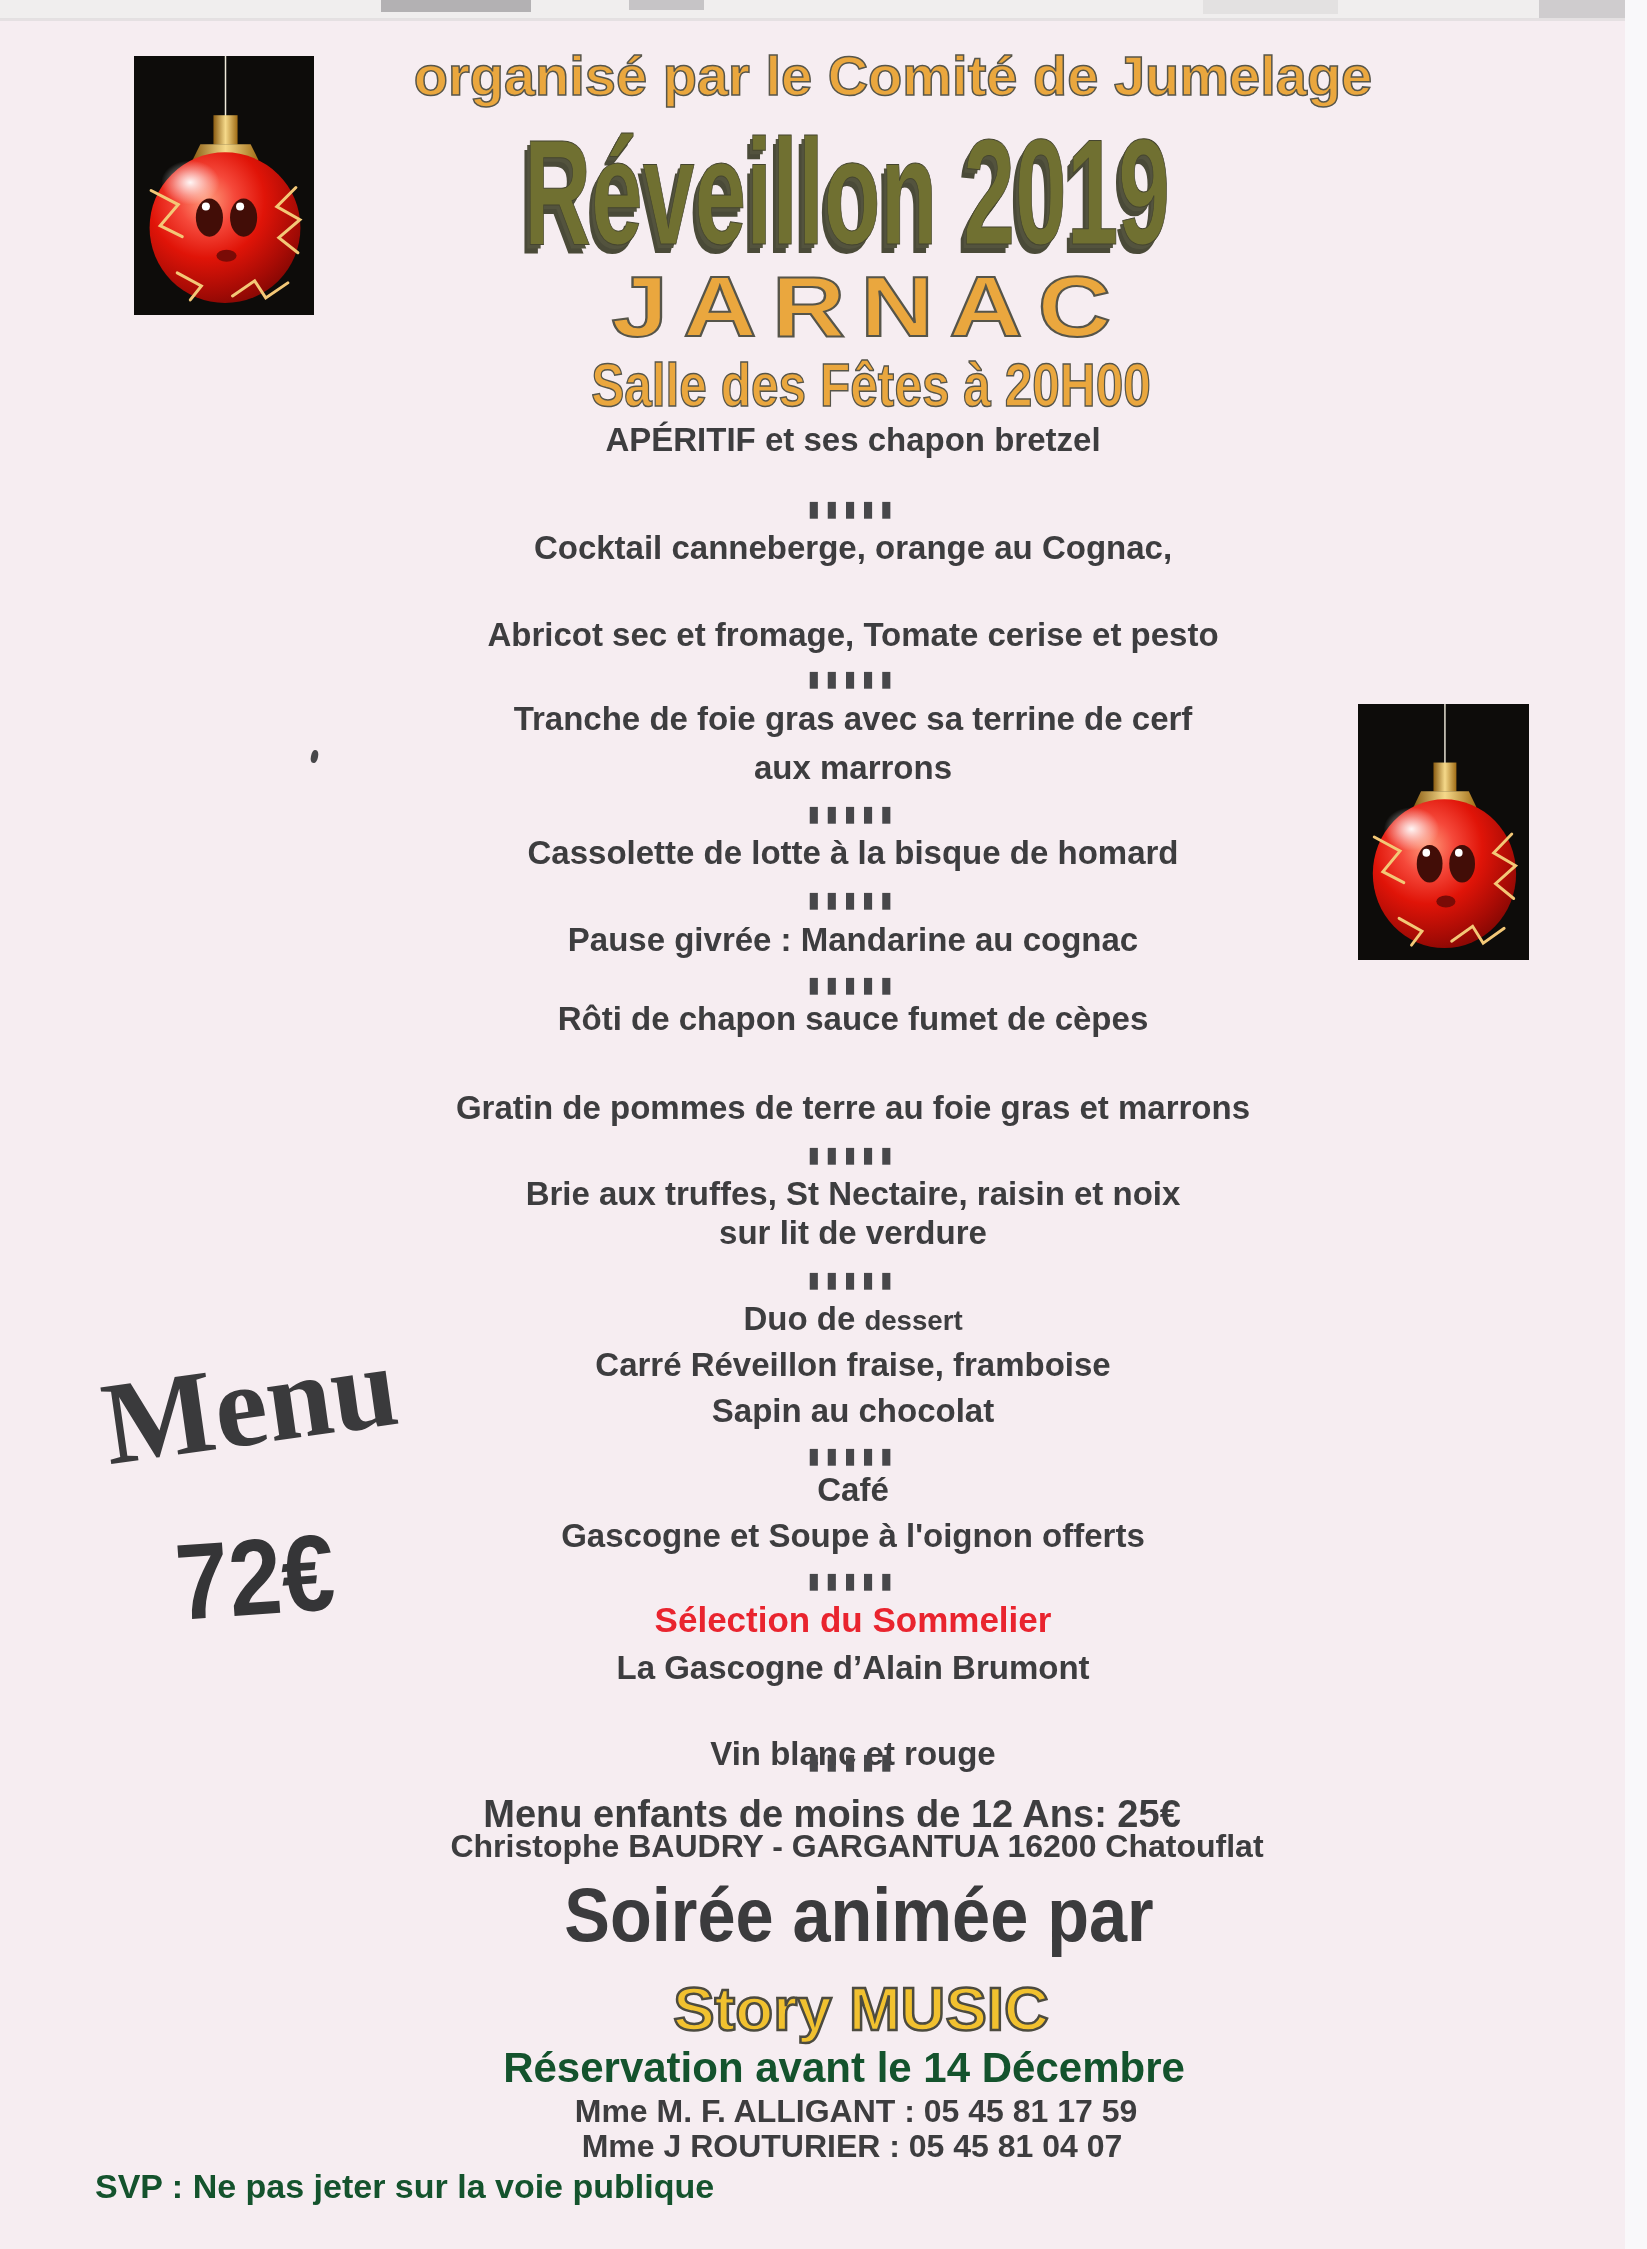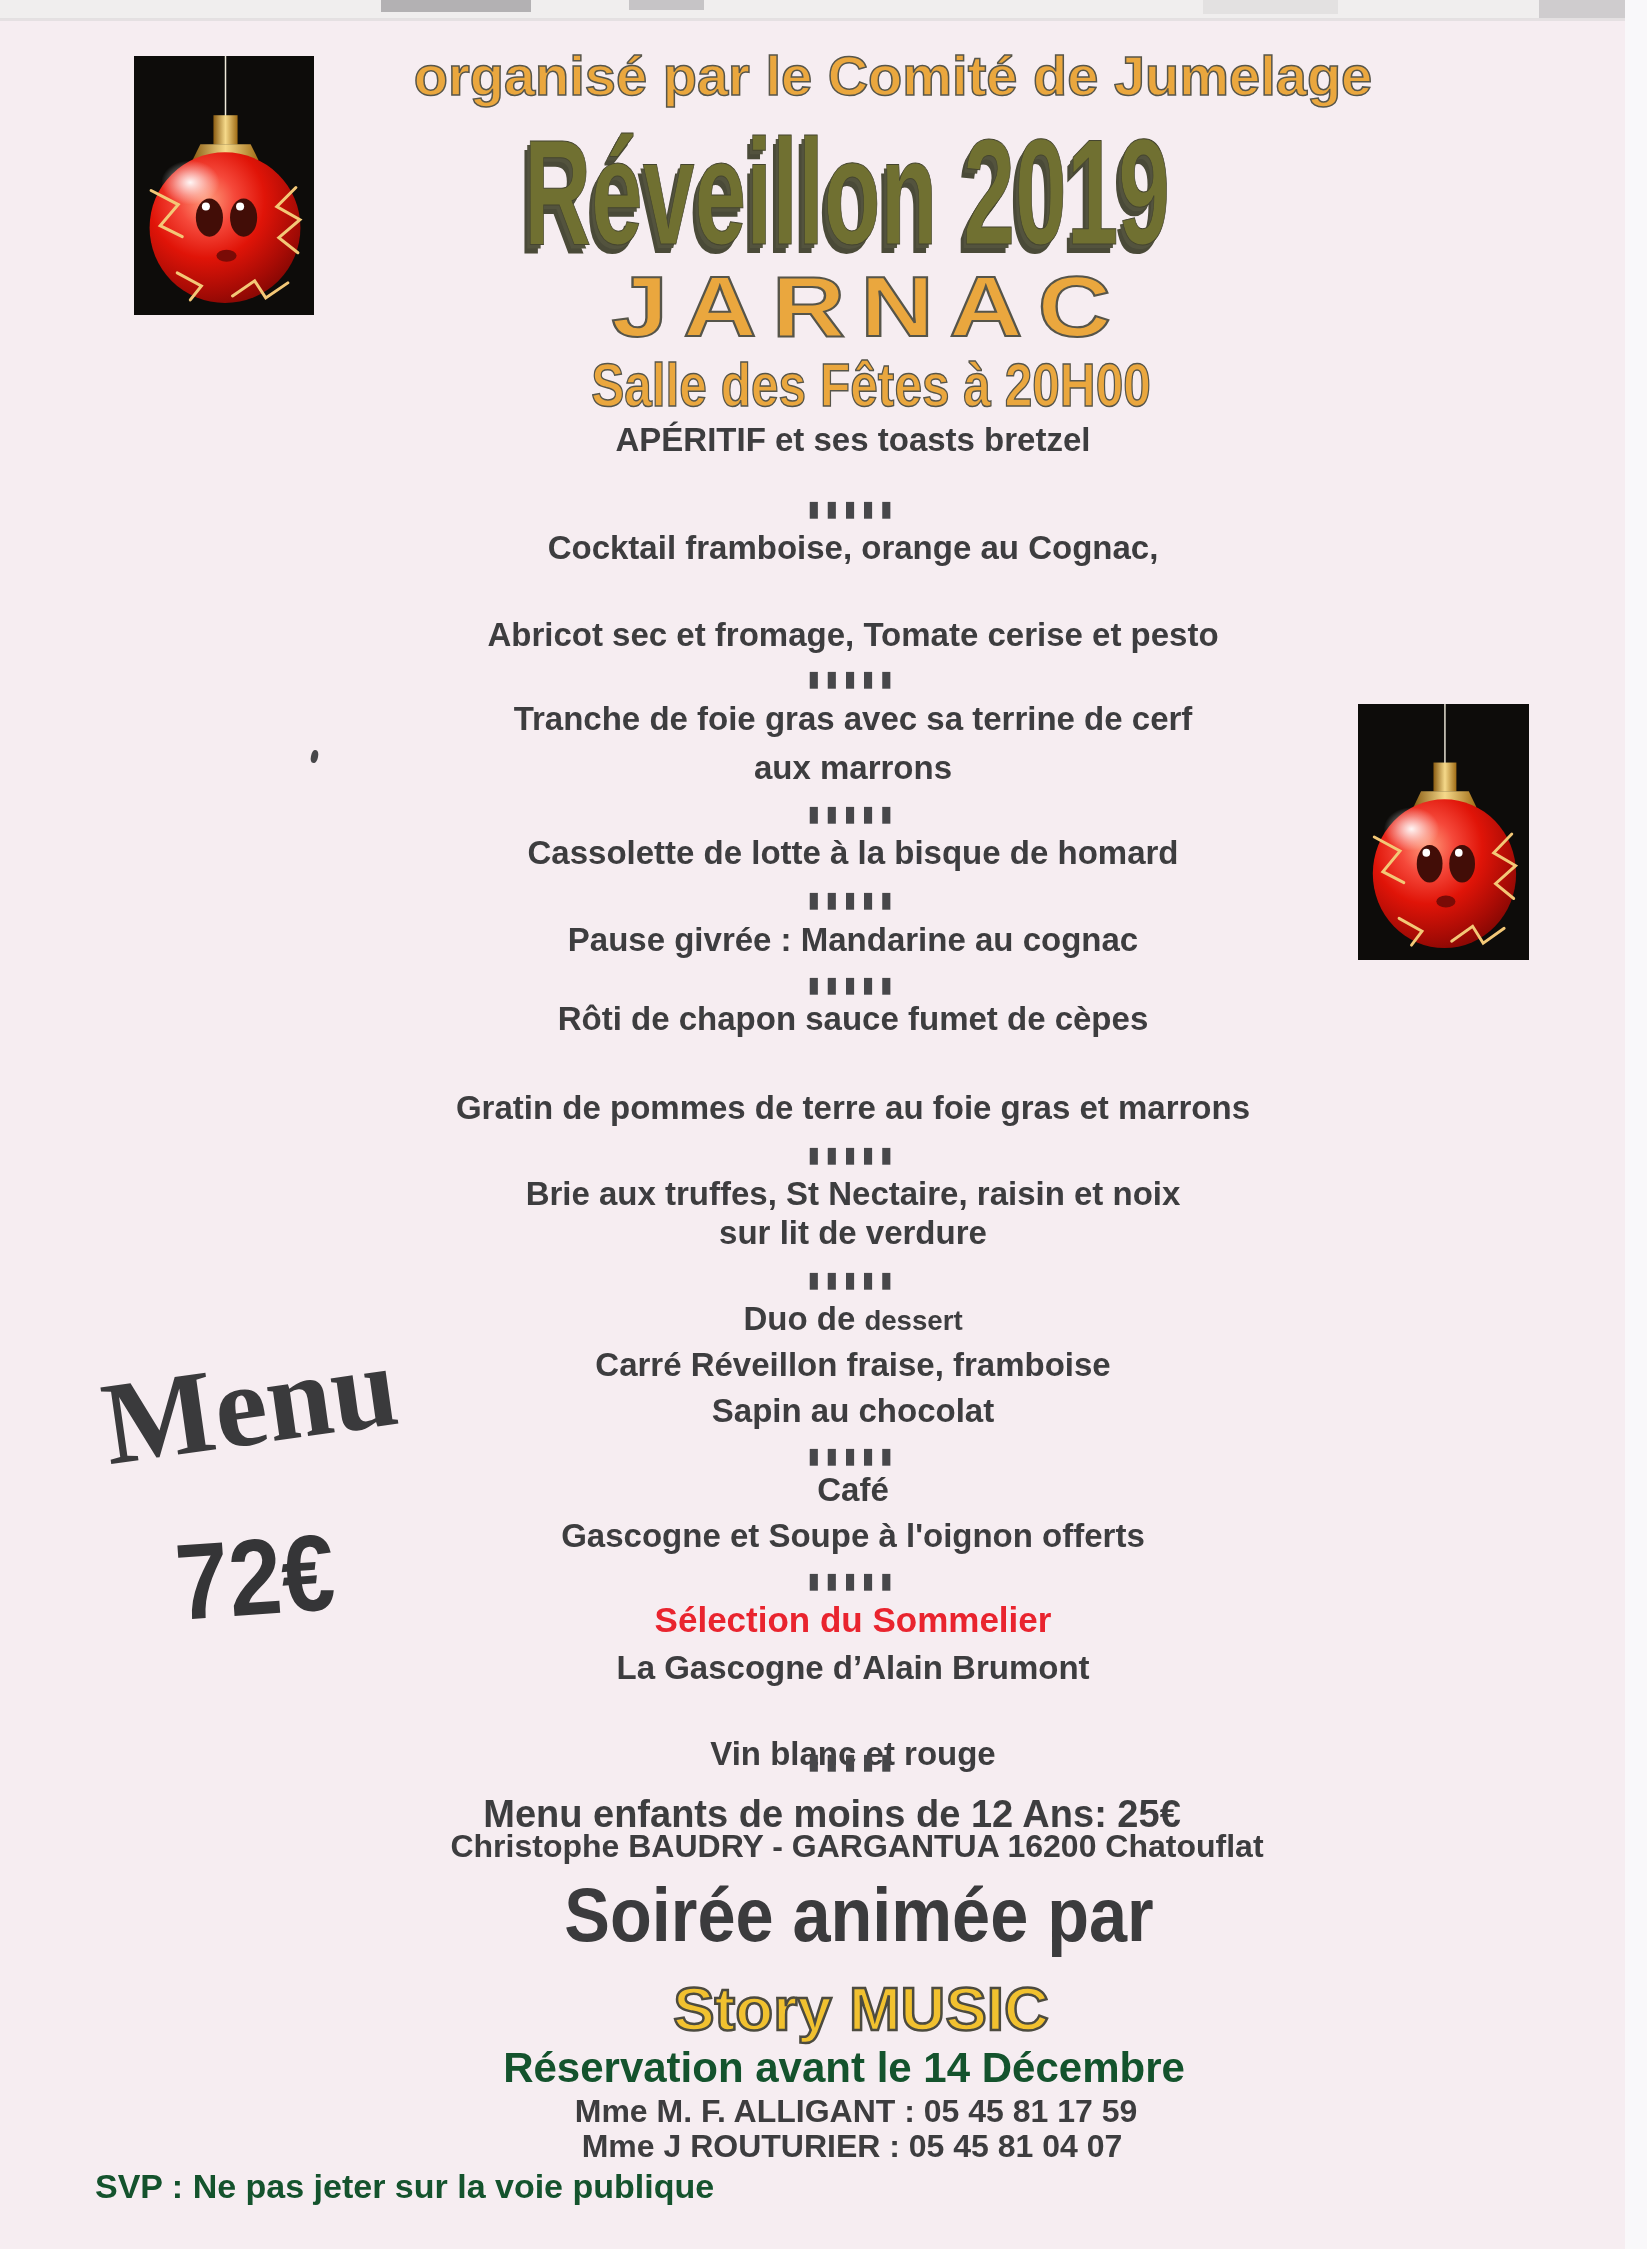--- a/index.html
+++ b/index.html
@@ -126,23 +126,23 @@
 
   <div class="hline" id="organizer">organisé par le Comité de Jumelage</div>
   <div class="hline" id="title">Réveillon 2019</div>
   <div class="hline" id="city">JARNAC</div>
   <div class="hline" id="venue">Salle des Fêtes  à 20H00</div>
 
   <div id="menu-label">Menu</div>
   <div id="price">72€</div>
 
   <div class="courses">
-      <div class="line item" style="top: 440px;">APÉRITIF et ses toasts bretzel</div>
+      <div class="line item" style="top: 440px;">APÉRITIF et ses chapon bretzel</div>
       <div class="line sep" style="top: 509px;">▮▮▮▮▮</div>
-      <div class="line item" style="top: 548px;">Cocktail framboise, orange au Cognac,</div>
+      <div class="line item" style="top: 548px;">Cocktail canneberge, orange au Cognac,</div>
       <div class="line item" style="top: 635px;">Abricot sec et fromage, Tomate cerise et pesto</div>
       <div class="line sep" style="top: 679px;">▮▮▮▮▮</div>
       <div class="line item" style="top: 768px;">aux marrons</div>
       <div class="line item" style="top: 719px;">Tranche de foie gras avec sa terrine de cerf</div>
       <div class="line sep" style="top: 814px;">▮▮▮▮▮</div>
       <div class="line item" style="top: 853px;">Cassolette de lotte à la bisque de homard</div>
       <div class="line sep" style="top: 900px;">▮▮▮▮▮</div>
       <div class="line item" style="top: 940px;">Pause givrée : Mandarine au cognac</div>
       <div class="line sep" style="top: 985px;">▮▮▮▮▮</div>
       <div class="line item" style="top: 1019px;">Rôti de chapon sauce fumet de cèpes</div>

